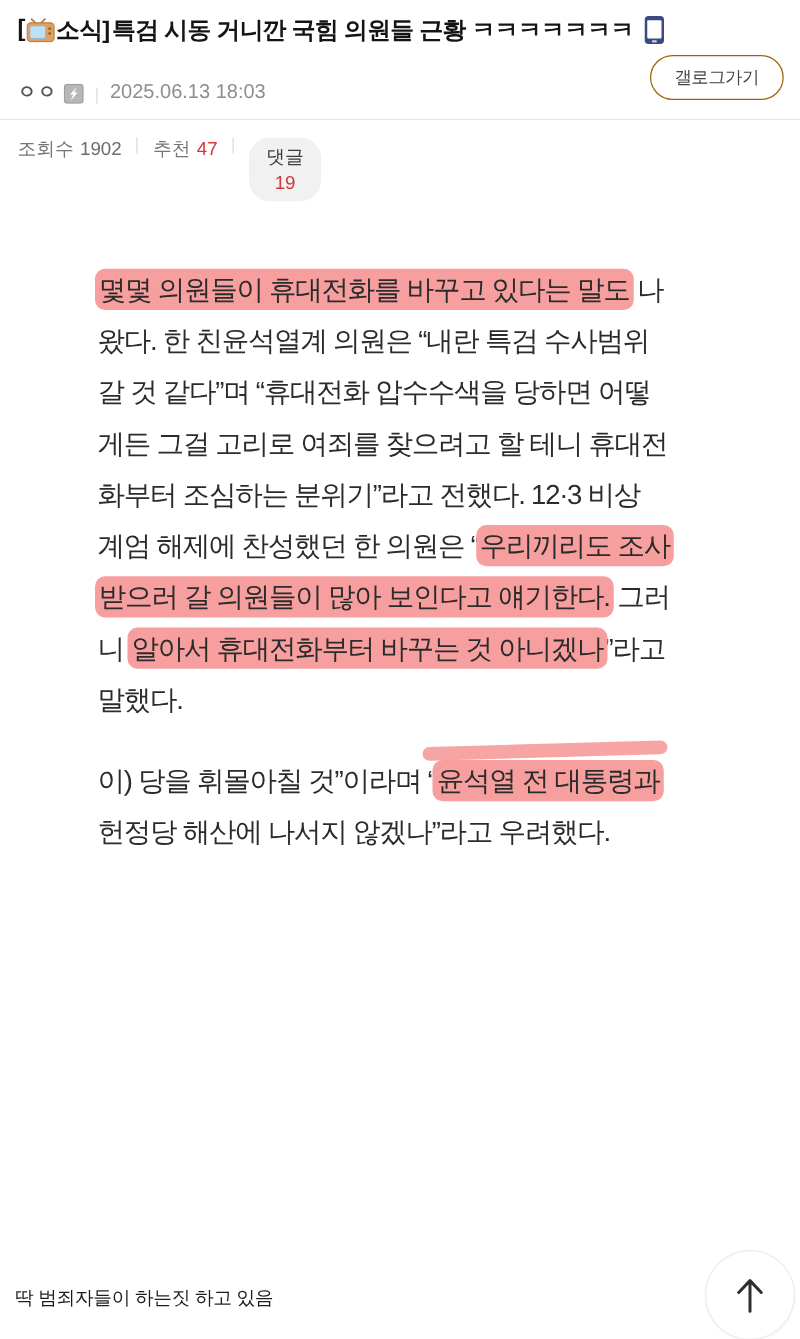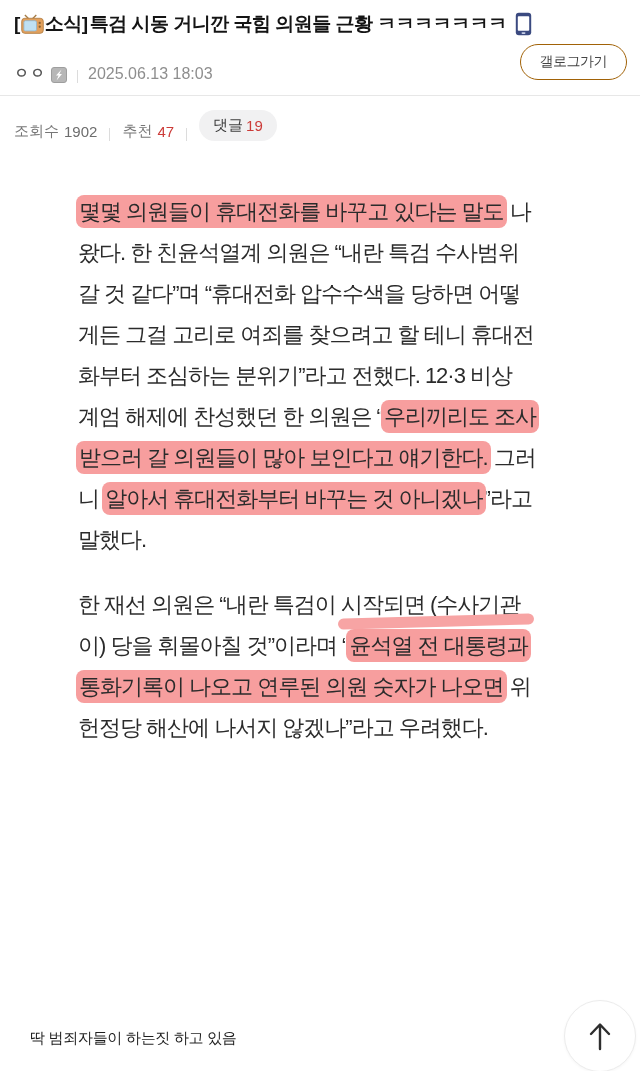--- a/index.html
+++ b/index.html
@@ -27,32 +27,32 @@
   .date { font-size:16px; color:#8e8e8e; letter-spacing:0; }
   .gallog-btn {
     position:absolute; right:13px; top:44px;
     border:1px solid #a16207; border-radius:19px; background:#fff;
     padding:8px 19px; font-size:14px; color:#444;
     font-family:inherit; cursor:pointer; letter-spacing:-0.5px;
   }
   .head-divider { border-bottom:1px solid #e7e7e7; margin-top:12px; }
 
   .stats-row {
-    display:flex; align-items:flex-end; padding:14px 14px 0 14px;
+    display:flex; align-items:flex-start; padding:14px 14px 0 14px;
     font-size:15px; color:#767676;
   }
   .stat { display:flex; align-items:center; gap:5px; }
   .stat .num { color:#6d6d6d; }
   .stat .num-red { color:#cc3b38; }
   .stats-row .vsep { margin:0 12px; }
   .cmt-pill {
     display:flex; align-items:center; gap:3px;
     background:#f1f1f2; border:none; border-radius:17px;
     padding:6px 14px; font-size:15px; color:#3c3c3c;
-    font-family:inherit; cursor:pointer;
+    font-family:inherit; cursor:pointer;flex-direction:column;
   }
   .cmt-pill .num-red { color:#cc3b38; }
 
   
   .article {
     margin:50px 0 0 78px; width:500px;
     font-size:22px; line-height:41px; color:#2b2b2b; letter-spacing:-1px;
   }
   .para { margin-bottom:24px; }
   .line { height:41px; white-space:pre; }
@@ -60,21 +60,21 @@
     background:#f79e9e; border-radius:8px; padding:4px 3px; margin:0 -2px;
     position:relative;
   }
   .hl.over::before {
     content:""; position:absolute; left:-8px; right:-4px; top:-13px; height:11px;
     background:#f7a4a4; border-radius:7px; transform:rotate(-1.6deg);
   }
 
   
   .bottom-comment {
-    position:absolute; left:30px; top:1029px;
+    position:absolute; left:12px; top:1029px;
     font-size:15px; color:#1d1d1d; letter-spacing:-0.3px;
   }
   .scroll-top-btn {
     position:absolute; right:4px; top:1000px; width:72px; height:72px;
     border-radius:50%; background:#fff; border:1px solid #ececec;
     display:flex; align-items:center; justify-content:center;
     cursor:pointer; box-shadow:0 1px 3px rgba(0,0,0,0.04);
   }
 </style>
 </head>
@@ -135,23 +135,21 @@
       <div class="line"><span>왔다. 한 친윤석열계 의원은 “내란 특검 수사범위</span></div>
       <div class="line"><span>갈 것 같다”며 “휴대전화 압수수색을 당하면 어떻</span></div>
       <div class="line"><span>게든 그걸 고리로 여죄를 찾으려고 할 테니 휴대전</span></div>
       <div class="line"><span>화부터 조심하는 분위기”라고 전했다. 12·3 비상</span></div>
       <div class="line"><span>계엄 해제에 찬성했던 한 의원은 “</span><span class="hl">우리끼리도 조사</span></div>
       <div class="line"><span class="hl">받으러 갈 의원들이 많아 보인다고 얘기한다.</span><span> 그러</span></div>
       <div class="line"><span>니 </span><span class="hl">알아서 휴대전화부터 바꾸는 것 아니겠나</span><span>”라고</span></div>
       <div class="line"><span>말했다.</span></div>
     </div>
     <div class="para">
-      <div class="line"><span>한 재선 의원은 “내란 특검이 시작되면 (수사기관</span></div>
       <div class="line"><span>이) 당을 휘몰아칠 것”이라며 “</span><span class="hl over">윤석열 전 대통령과</span></div>
-      <div class="line"><span class="hl">통화기록이 나오고 연루된 의원 숫자가 나오면</span><span> 위</span></div>
       <div class="line"><span>헌정당 해산에 나서지 않겠나”라고 우려했다.</span></div>
     </div>
   </div>
 
 <div class="bottom-comment">딱 범죄자들이 하는짓 하고 있음</div>
 
 <button class="scroll-top-btn">
   <svg width="30" height="32" viewBox="0 0 30 32">
     <path d="M15 29 L15 5 M6 14 L15 4.5 L24 14" fill="none" stroke="#2e2e2e" stroke-width="2.4" stroke-linecap="round" stroke-linejoin="round"></path>
   </svg>

